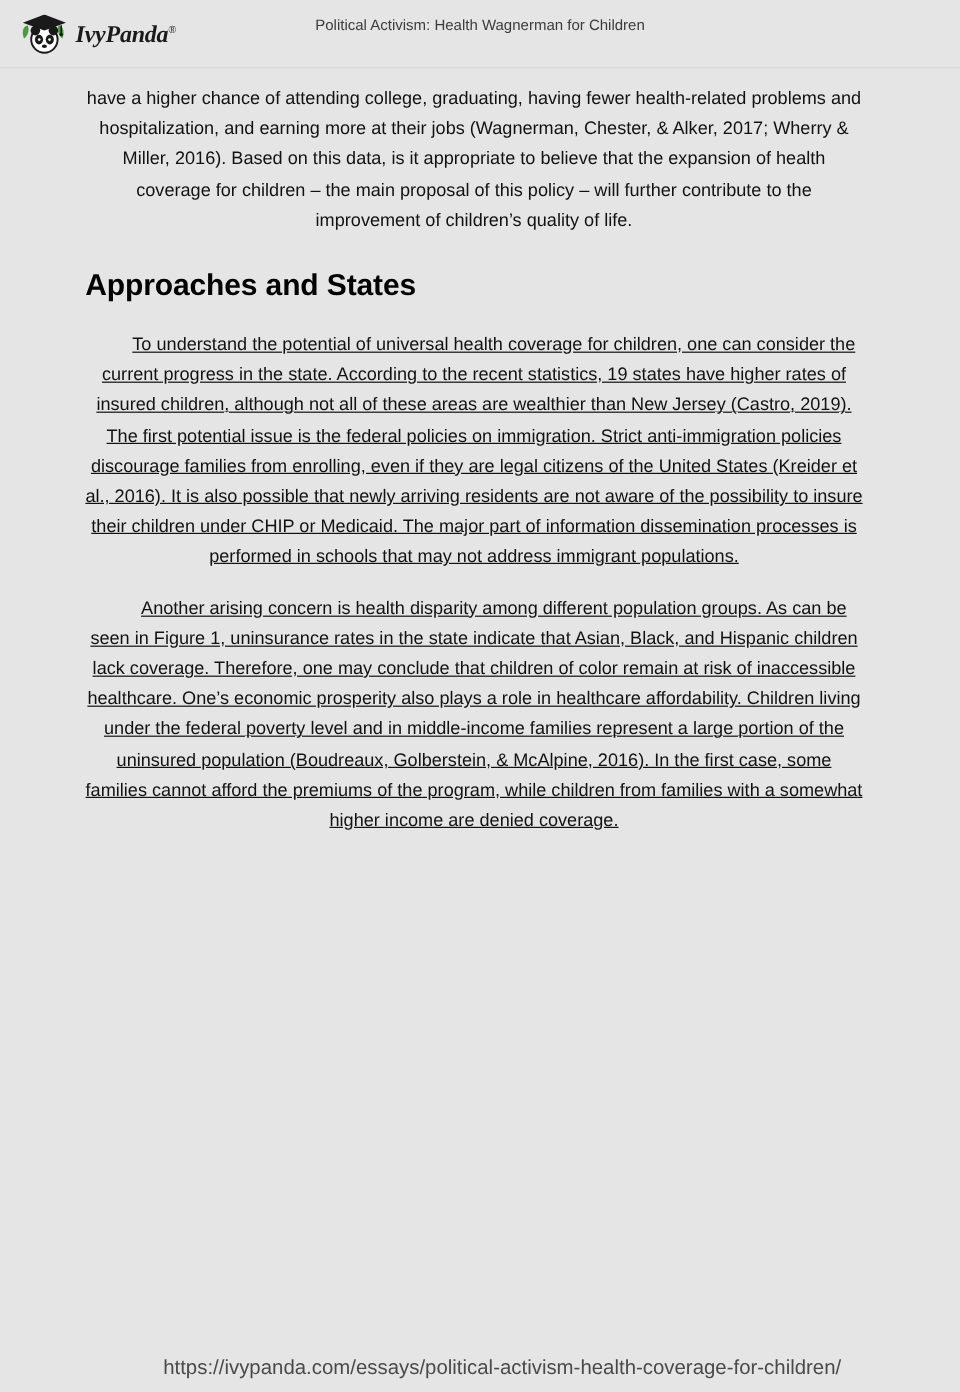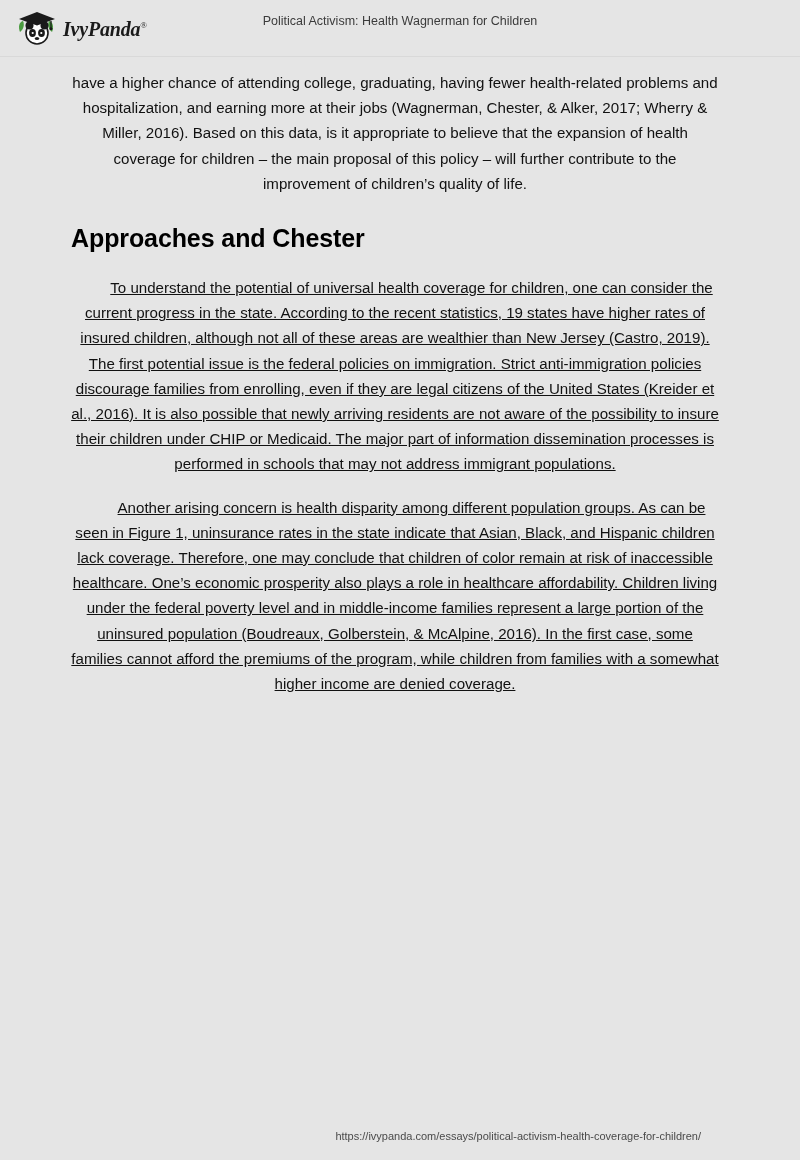--- a/index.html
+++ b/index.html
@@ -112,21 +112,21 @@
 
   
   .footer {
     position: absolute;
     left: 0;
     top: 1130px;
     width: 729px;
     text-align: right;
     padding-right: 28px;
     box-sizing: border-box;
-    font-size: 11px;
+    font-size: 17px;
     color: #4a4a4a;
   }
   .footer a {
     color: #4a4a4a;
     text-decoration: none;
   }
 </style>
 </head>
 <body>
 
@@ -159,21 +159,21 @@
     </div>
 
     <div class="header-title">Political Activism: Health Wagnerman for Children</div>
   </div>
   <div class="header-rule"></div>
 
   <div class="content">
 
     <p class="body">have a higher chance of attending college, graduating, having fewer health-related problems and hospitalization, and earning more at their jobs (Wagnerman, Chester, &amp; Alker, 2017; Wherry &amp; Miller, 2016). Based on this data, is it appropriate to believe that the expansion of health coverage for children – the main proposal of this policy – will further contribute to the improvement of children’s quality of life.</p>
 
-    <h2 class="section-title">Approaches and Chester</h2>
+    <h2 class="section-title">Approaches and States</h2>
 
     <p class="body indent">To understand the potential of universal health coverage for children, one can consider the current progress in the state. According to the recent statistics, 19 states have higher rates of insured children, although not all of these areas are wealthier than New Jersey (Castro, 2019). The first potential issue is the federal policies on immigration. Strict anti-immigration policies discourage families from enrolling, even if they are legal citizens of the United States (Kreider et al., 2016). It is also possible that newly arriving residents are not aware of the possibility to insure their children under CHIP or Medicaid. The major part of information dissemination processes is performed in schools that may not address immigrant populations.</p>
 
     <p class="body indent">Another arising concern is health disparity among different population groups. As can be seen in Figure 1, uninsurance rates in the state indicate that Asian, Black, and Hispanic children lack coverage. Therefore, one may conclude that children of color remain at risk of inaccessible healthcare. One’s economic prosperity also plays a role in healthcare affordability. Children living under the federal poverty level and in middle-income families represent a large portion of the uninsured population (Boudreaux, Golberstein, &amp; McAlpine, 2016). In the first case, some families cannot afford the premiums of the program, while children from families with a somewhat higher income are denied coverage.</p>
 
   </div>
 
   <div class="footer">
     <a href="#">https://ivypanda.com/essays/political-activism-health-coverage-for-children/</a>
   </div>

